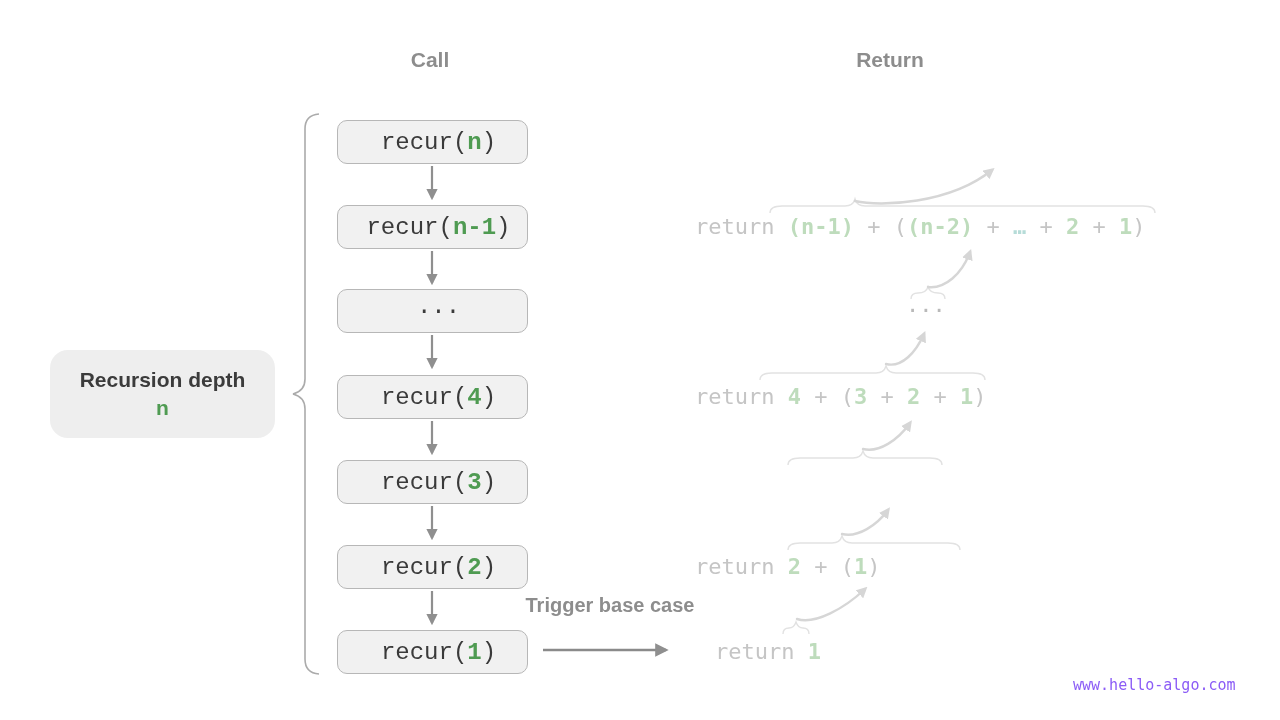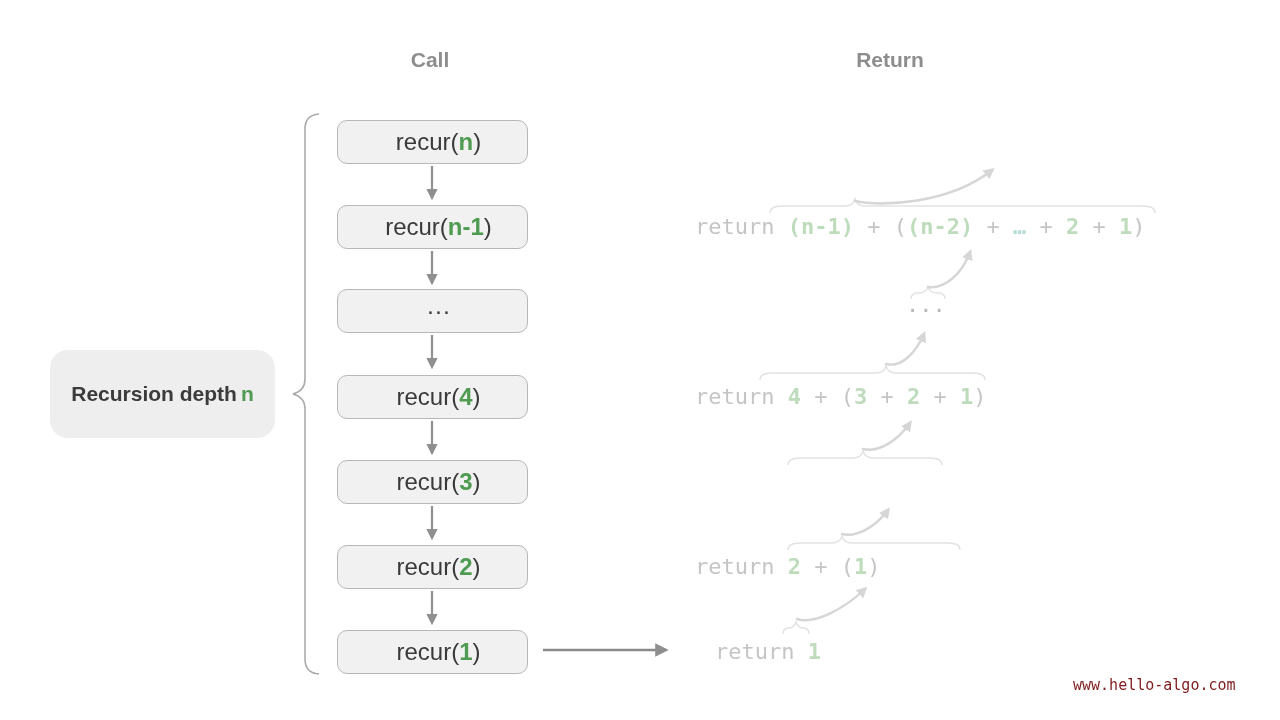--- a/index.html
+++ b/index.html
@@ -11,52 +11,52 @@
   .txt{position:absolute;z-index:1;white-space:pre;}
 
   .hdr{font-size:21px;font-weight:700;color:#8d8d8d;width:120px;text-align:center;top:48px;}
   .hdr-call{left:370px;}
   .hdr-return{left:830px;}
 
   .call-box{
     position:absolute;z-index:1;left:337px;width:191px;height:44px;box-sizing:border-box;
     background:#f1f1f1;border:1.5px solid #b7b7b7;border-radius:10px;
     display:flex;align-items:center;justify-content:center;
-    font-family:Liberation Sans, sans-serif;font-size:24px;color:#3a3a3a;padding-left:12px;
+    font-family:Liberation Mono, monospace;font-size:24px;color:#3a3a3a;padding-left:12px;
   }
   .cb1{top:120px;} .cb2{top:205px;} .cb3{top:289px;} .cb4{top:375px;}
   .cb5{top:460px;} .cb6{top:545px;} .cb7{top:630px;}
 
   .ret-line{
     position:absolute;z-index:1;left:695px;height:30px;line-height:30px;white-space:pre;
     font-family:"DejaVu Sans Mono","Liberation Mono",monospace;font-size:22px;
   }
   .rl1{top:127px;} .rl2{top:212px;} .rl3{top:296px;left:906px;} .rl4{top:382px;}
   .rl5{top:467px;} .rl6{top:552px;} .rl7{top:637px;margin-left:20px;}
 
   .seg-d{color:#3a3a3a;}
   .seg-n{color:#4f9b52;font-weight:700;}
   .seg-g{color:#c5c5c5;}
   .seg-G{color:#bedcbc;font-weight:700;}
   .seg-B{color:#b6dcd8;font-weight:700;}
   .seg-g2{color:#b9b9b9;}
 
   .depth-label{
     position:absolute;z-index:1;left:50px;top:350px;width:225px;height:88px;
-    background:#eeeeee;border-radius:18px;display:flex;flex-direction:row;
+    background:#eeeeee;border-radius:18px;display:flex;flex-direction:column;
     align-items:center;justify-content:center;gap:4px;
   }
   .depth-line1{font-size:21px;font-weight:700;color:#3b3b3b;}
   .depth-line2{font-size:21px;font-weight:700;color:#4f9b52;}
 
   .trigger{left:480px;top:594px;width:260px;text-align:center;
     font-size:20px;font-weight:700;color:#8d8d8d;}
 
   .watermark{left:1073px;top:676px;font-family:"DejaVu Sans Mono","Liberation Mono",monospace;
-    font-size:15px;color:#7f1d1d;}
+    font-size:15px;color:#8b5cf6;}
 </style>
 </head>
 <body>
 
 <div class="canvas">
 
   <svg class="overlay" width="1280" height="720" viewBox="0 0 1280 720">
     <defs>
       <marker id="ah" viewBox="0 0 10 10" refX="8" refY="5" markerWidth="5.2" markerHeight="5.2" orient="auto-start-reverse">
         <path d="M 0 0 L 10 5 L 0 10 z" fill="#8f8f8f"></path>
@@ -133,20 +133,21 @@
       <span class="seg-d">recur(</span>
       <span class="seg-n">2</span>
       <span class="seg-d">)</span>
     </div>
   <div class="call-box cb7">
       <span class="seg-d">recur(</span>
       <span class="seg-n">1</span>
       <span class="seg-d">)</span>
     </div>
 
+  <div class="txt trigger">Trigger base case</div>
 
   <div class="ret-line rl2"><span class="seg-g">return </span><span class="seg-G">(n-1)</span><span class="seg-g"> + (</span><span class="seg-G">(n-2)</span><span class="seg-g"> + </span><span class="seg-B">…</span><span class="seg-g"> + </span><span class="seg-G">2</span><span class="seg-g"> + </span><span class="seg-G">1</span><span class="seg-g">)</span></div>
   <div class="ret-line rl3"><span class="seg-g2">···</span></div>
   <div class="ret-line rl4"><span class="seg-g">return </span><span class="seg-G">4</span><span class="seg-g"> + (</span><span class="seg-G">3</span><span class="seg-g"> + </span><span class="seg-G">2</span><span class="seg-g"> + </span><span class="seg-G">1</span><span class="seg-g">)</span></div>
   <div class="ret-line rl6"><span class="seg-g">return </span><span class="seg-G">2</span><span class="seg-g"> + (</span><span class="seg-G">1</span><span class="seg-g">)</span></div>
   <div class="ret-line rl7"><span class="seg-g">return </span><span class="seg-G">1</span></div>
 
   <div class="txt watermark">www.hello-algo.com</div>
 </div>
 

